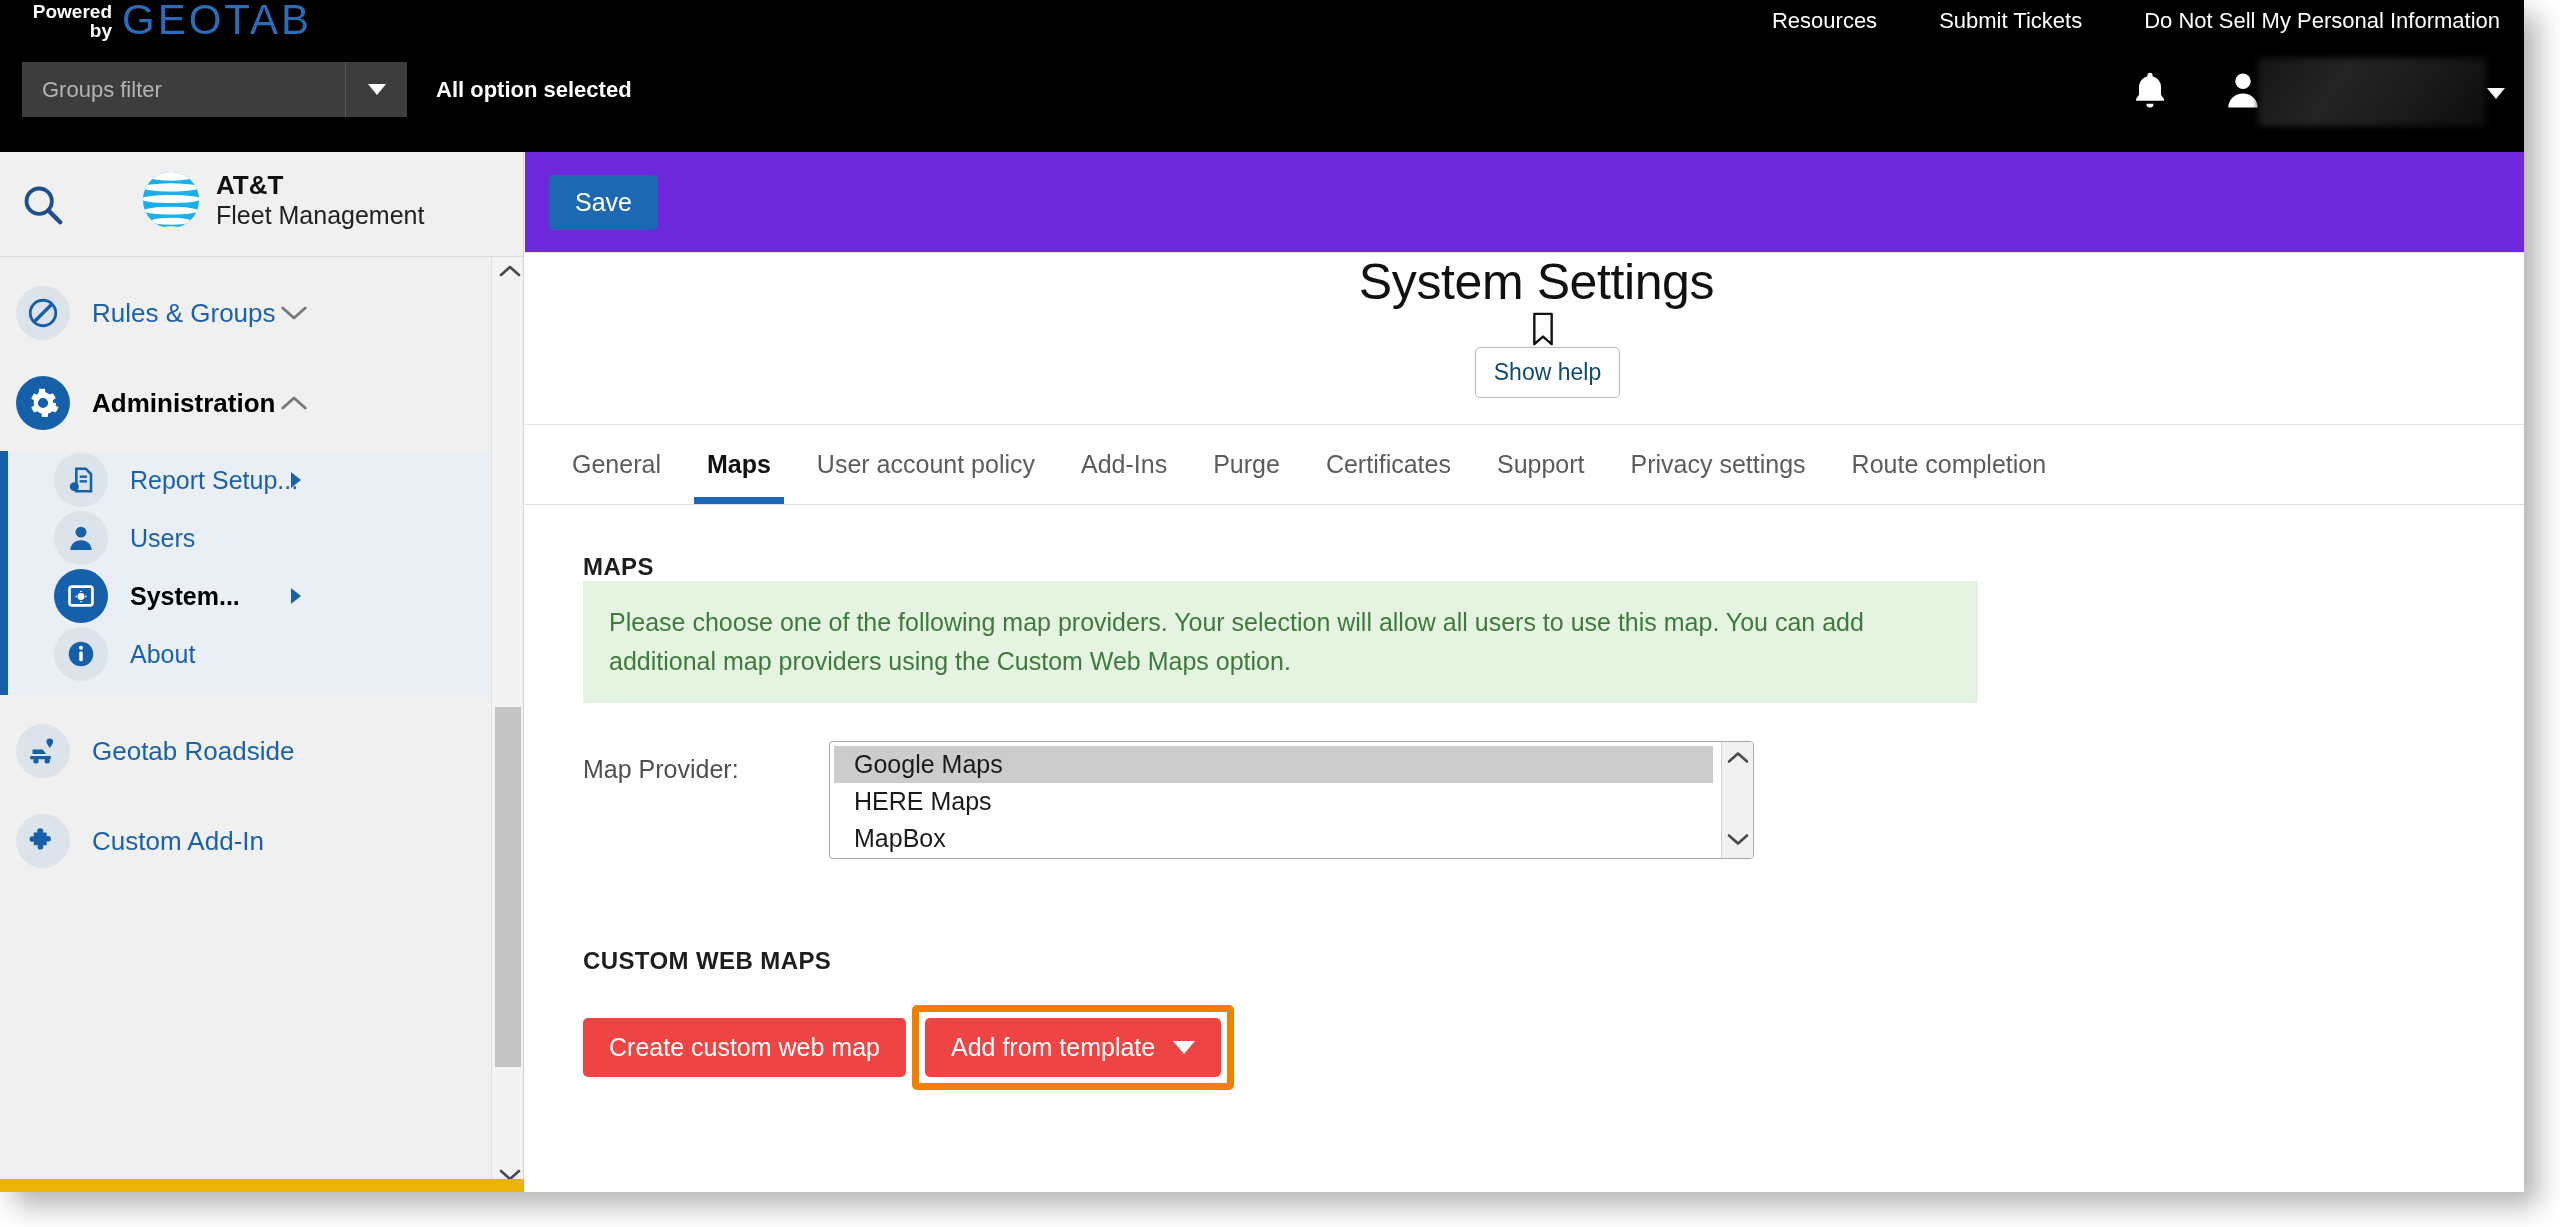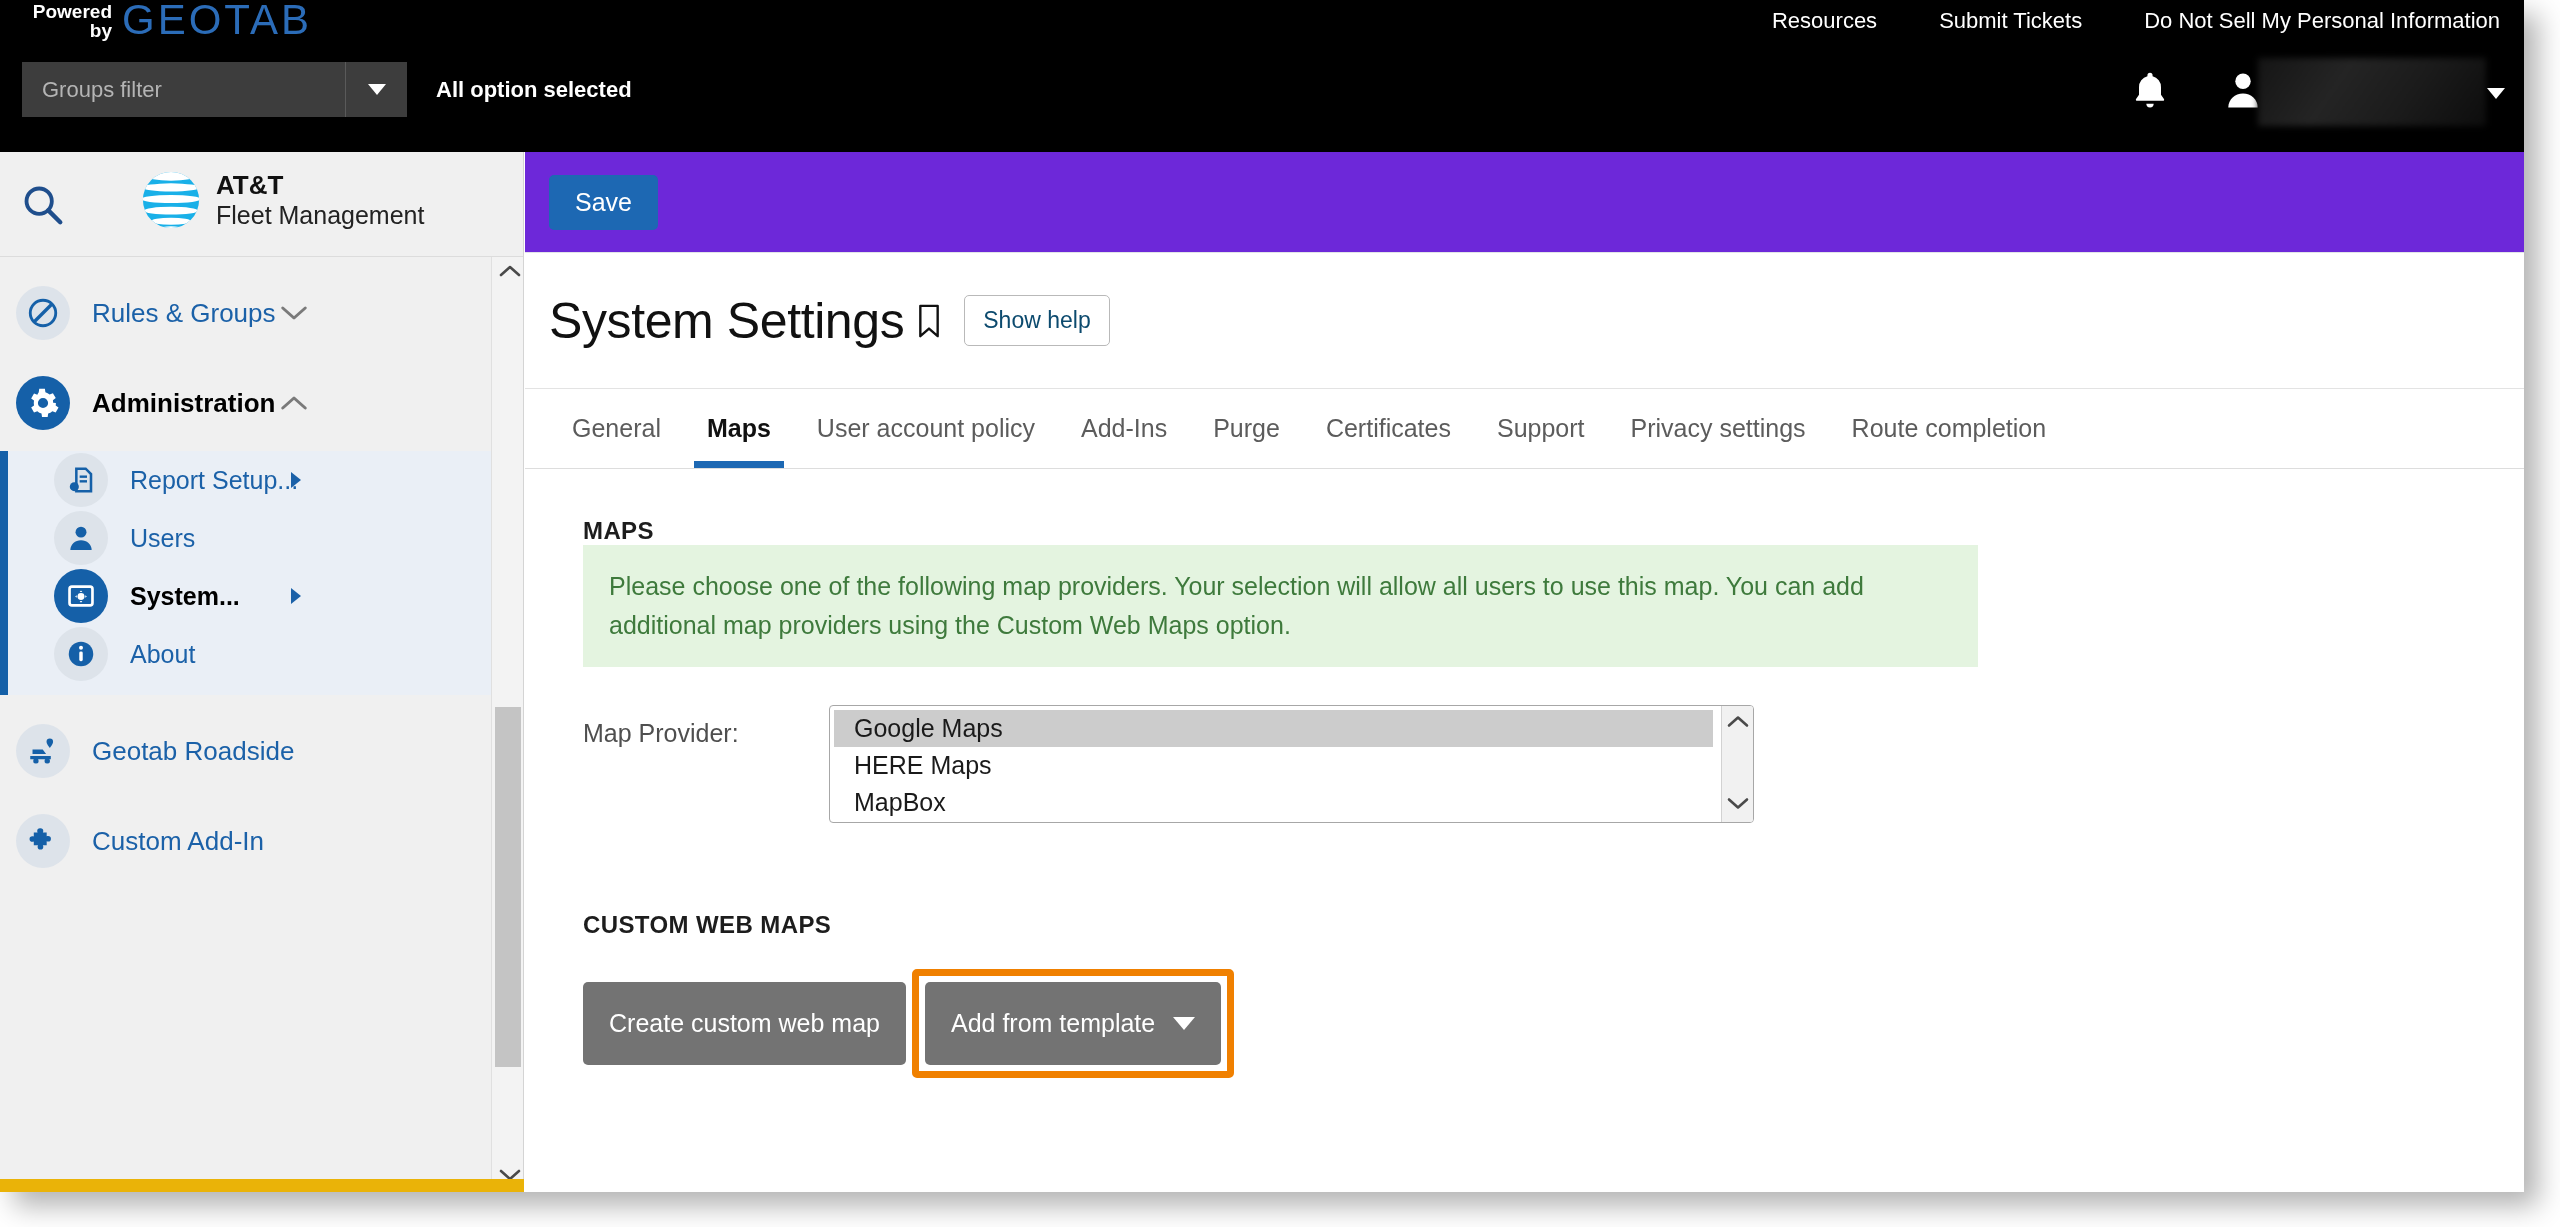--- a/index.html
+++ b/index.html
@@ -214,24 +214,25 @@
   }
   .btn-save {
     background: #1d68b3; color: #fff;
     border: none; border-radius: 5px;
     padding: 13px 26px;
     font-size: 25px;
     font-family: inherit;
     cursor: pointer;
   }
   .page-head {
-    height: 136px;
+    height: 172px;
     display: flex; align-items: center;
     padding-left: 24px;
     border-bottom: 1px solid #e3e3e3;
+    flex-direction: column;
   }
   .page-title {
     font-size: 50px; font-weight: 400; color: #111;
     letter-spacing: -0.4px;
   }
   .bookmark-icon { margin-left: 12px; width: 26px; height: 36px; }
   .btn-showhelp {
     margin-left: 22px;
     background: #ffffff; color: #0c4a6e;
     border: 1px solid #b9b9b9; border-radius: 5px;
@@ -311,23 +312,23 @@
   }
   .lb-arrow { color: #4a4a4a; font-size: 19px; }
 
   .cwm-label { margin-top: 88px; }
   .cwm-buttons {
     margin-top: 30px;
     display: flex; align-items: center;
     position: relative;
   }
   .btn-blue {
-    background: #737373; color: #fff;
+    background: #ef4444; color: #fff;
     border: none; border-radius: 5px;
-    padding: 27px 26px;
+    padding: 15px 26px;
     font-size: 25px; font-family: inherit;
     cursor: pointer;
     white-space: nowrap;
   }
   .highlight-wrap {
     position: relative;
     margin-left: 6px;
     border: 7px solid #f08000;
     border-radius: 5px;
     padding: 6px;

